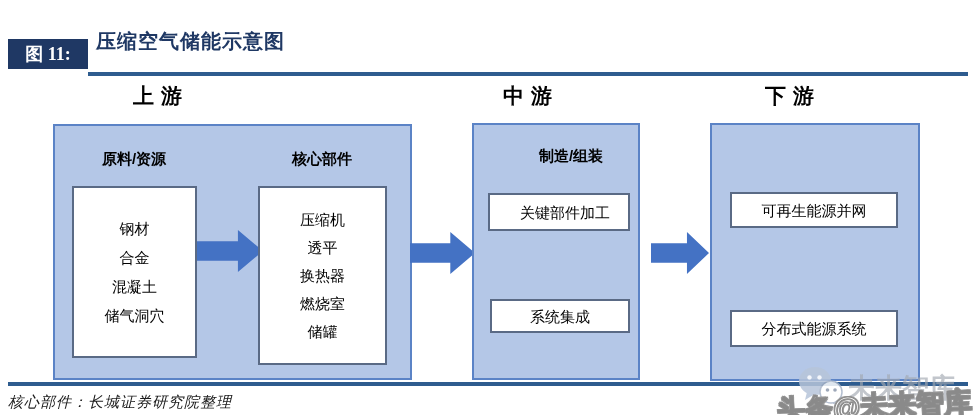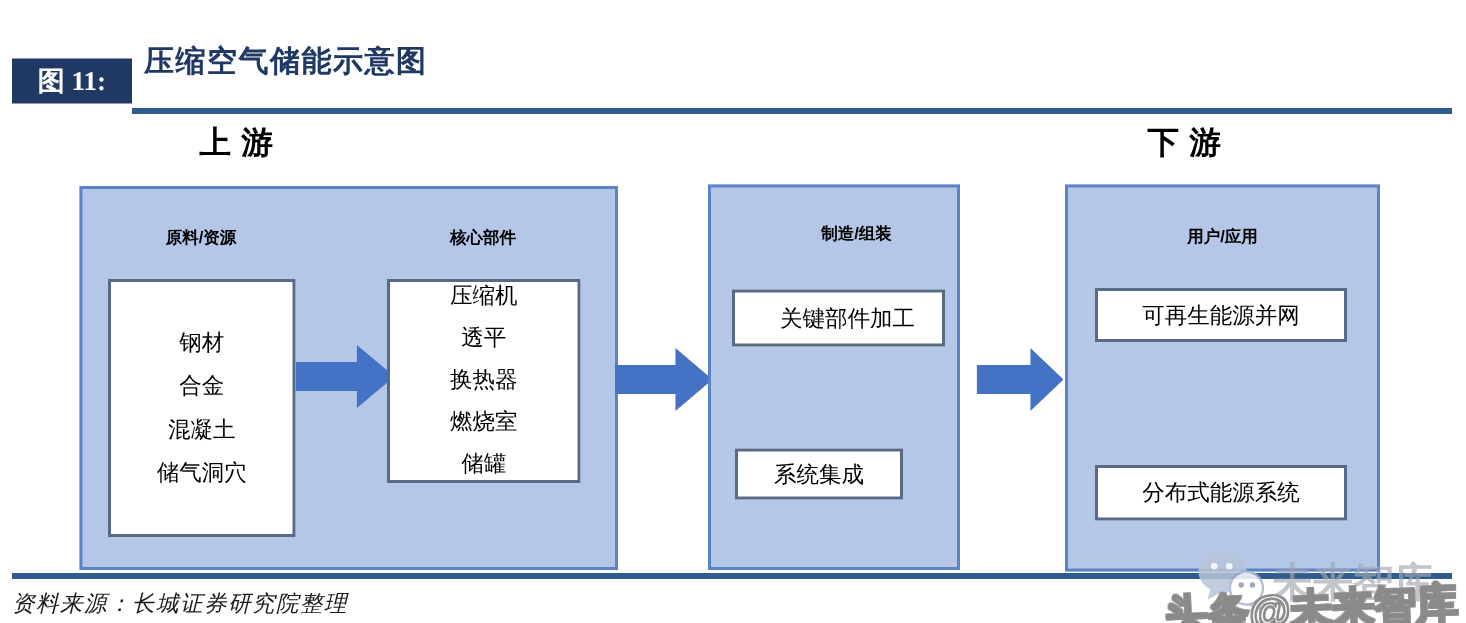--- a/index.html
+++ b/index.html
@@ -49,21 +49,21 @@
   
   .panel {
     background: #B4C7E7;
     border: 2px solid #5B83C6;
   }
   .panel-up   { left: 53px;  top: 108px; width: 359px; height: 256px; }
   .panel-mid  { left: 472px; top: 107px; width: 168px; height: 257px; }
   .panel-down { left: 710px; top: 107px; width: 210px; height: 258px; }
 
   .group-title {
-    font-size: 11px; font-weight: bold; text-align: center;
+    font-size: 15px; font-weight: bold; text-align: center;
     height: 24px; line-height: 24px; white-space: nowrap;
   }
 
   
   .wbox {
     background: #ffffff;
     border: 2px solid #5A6A85;
     display: flex; flex-direction: column;
     align-items: center; justify-content: center;
     font-size: 15px; text-align: center;
@@ -106,67 +106,67 @@
 </head>
 <body>
 
 <div class="canvas">
 
   <div class="abs fig-tag">图 11:</div>
   <div class="abs fig-title">压缩空气储能示意图</div>
   <div class="abs top-rule"></div>
 
   <div class="abs stage-label stage-up">上游</div>
+  <div class="abs stage-label stage-mid">中游</div>
   <div class="abs stage-label stage-down">下游</div>
 
   <div class="abs panel panel-up"></div>
   <div class="abs group-title" style="left:69px; top:131px; width:130px;">原料/资源</div>
   <div class="abs group-title" style="left:252px; top:131px; width:140px;">核心部件</div>
 
   <div class="abs wbox wbox-u" style="left:72px; top:170px; width:125px; height:172px;">
     <div class="line">钢材</div>
     <div class="line">合金</div>
     <div class="line">混凝土</div>
     <div class="line">储气洞穴</div>
   </div>
 
   <div class="abs arrow" style="left:197px; top:214px; width:66px; height:42px;"></div>
 
-  <div class="abs wbox wbox-u" style="left:258px; top:170px; width:129px; height:136px;">
+  <div class="abs wbox wbox-u" style="left:258px; top:170px; width:129px; height:179px;">
     <div class="line" style="line-height:28px;">压缩机</div>
     <div class="line" style="line-height:28px;">透平</div>
     <div class="line" style="line-height:28px;">换热器</div>
     <div class="line" style="line-height:28px;">燃烧室</div>
     <div class="line" style="line-height:28px;">储罐</div>
   </div>
 
   <div class="abs arrow" style="left:410px; top:216px; width:65px; height:42px;"></div>
 
   <div class="abs panel panel-mid"></div>
   <div class="abs group-title" style="left:488px; top:128px; width:166px;">制造/组装</div>
   <div class="abs wbox" style="left:488px; top:177px; width:142px; height:38px;padding-left:12px;">
     <div class="line">关键部件加工</div>
   </div>
-  <div class="abs wbox" style="left:490px; top:283px; width:112px; height:34px;">
+  <div class="abs wbox" style="left:490px; top:283px; width:140px; height:34px;">
     <div class="line">系统集成</div>
   </div>
 
   <div class="abs arrow" style="left:651px; top:216px; width:58px; height:42px;"></div>
 
   <div class="abs panel panel-down"></div>
-  <div class="abs group-title" style="left:710px; top:130px; width:210px;">用户/应用</div>
   <div class="abs wbox" style="left:730px; top:176px; width:168px; height:36px;">
     <div class="line">可再生能源并网</div>
   </div>
   <div class="abs wbox" style="left:730px; top:294px; width:168px; height:37px;">
     <div class="line">分布式能源系统</div>
   </div>
 
   <div class="abs bottom-rule"></div>
-  <div class="abs source-note">资料来源：长城证券研究院整理</div>
+  <div class="abs source-note">核心部件：长城证券研究院整理</div>
 
   <div class="abs wm-logo">
     <svg width="54" height="44" viewBox="0 0 54 44" xmlns="http://www.w3.org/2000/svg">
       <ellipse cx="20" cy="16" rx="16" ry="14" fill="#b7c5da"></ellipse>
       <polygon points="12,27 10,35 20,29" fill="#b7c5da"></polygon>
       <circle cx="14.5" cy="12.5" r="2.2" fill="#ffffff"></circle>
       <circle cx="24.5" cy="12.5" r="2.2" fill="#ffffff"></circle>
       <circle cx="36" cy="27" r="11" fill="#ffffff" stroke="#a7b4c8" stroke-width="1.5"></circle>
       <polygon points="43,36 46,42 38,38" fill="#ffffff" stroke="#a7b4c8" stroke-width="1"></polygon>
       <circle cx="32.5" cy="25" r="1.8" fill="#8e9aad"></circle>

